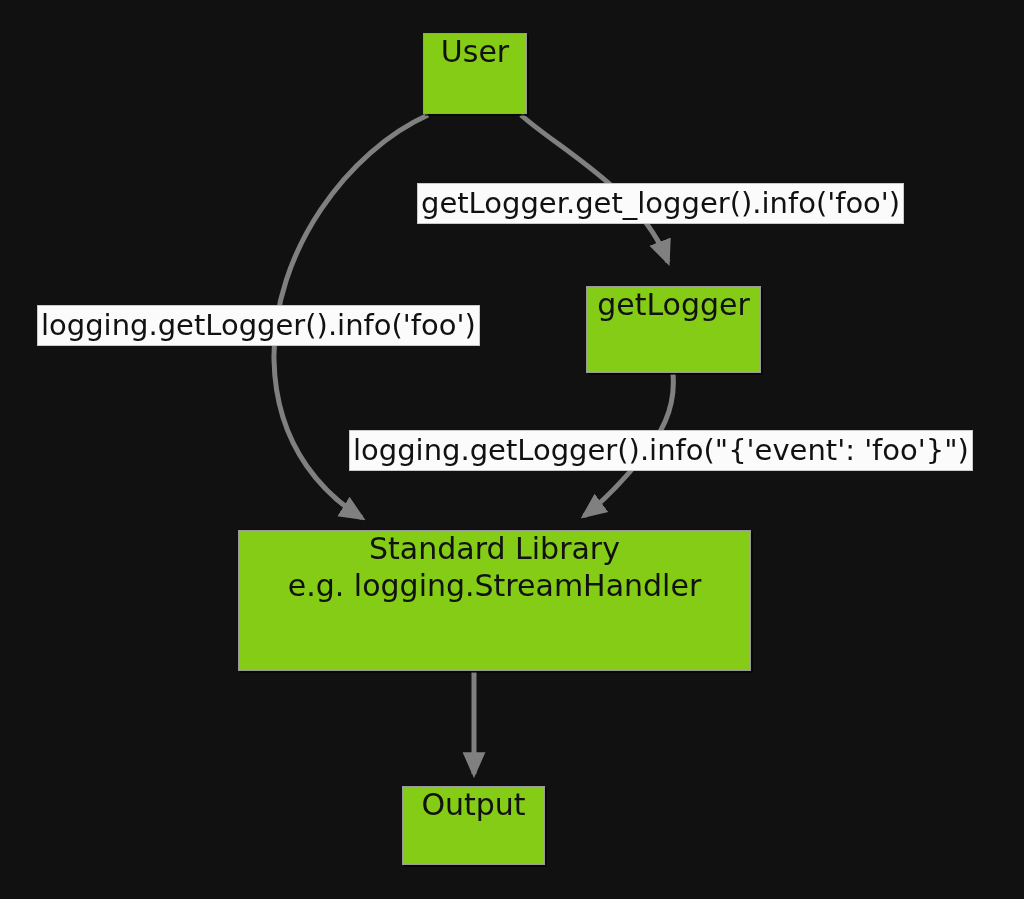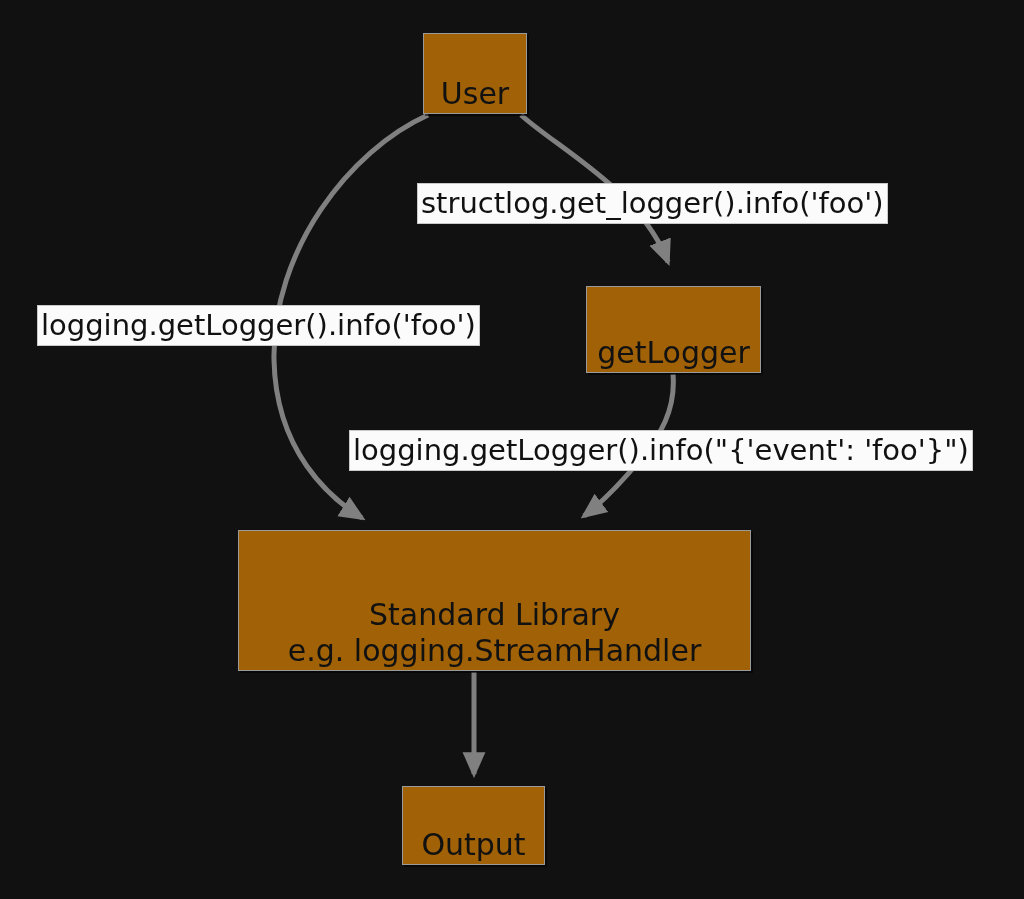--- a/index.html
+++ b/index.html
@@ -22,27 +22,27 @@
   #edge-layer {
     position: absolute;
     left: 0;
     top: 0;
     width: 1024px;
     height: 899px;
   }
   .node {
     position: absolute;
     box-sizing: border-box;
-    background: #a16207;
+    background: #84cc16;
     border: 1px solid #9a9a9a;
     box-shadow: 2px 2px 0 rgba(0,0,0,0.55);
     display: flex;
     flex-direction: column;
     align-items: center;
-    justify-content: flex-end;
+    justify-content: flex-start;
     color: #111111;
     font-family: "DejaVu Sans", sans-serif;
     font-size: 30px;
     line-height: 1.22;
     text-align: center;
     white-space: nowrap;
     z-index: 3;
   }
   .node-line {
     display: block;
@@ -92,19 +92,19 @@
 
   <div class="node" style="left:238px; top:530px; width:513px; height:141px;">
     <span class="node-line">Standard Library</span>
     <span class="node-line">e.g. logging.StreamHandler</span>
   </div>
 
   <div class="node" style="left:402px; top:786px; width:143px; height:79px;">
     <span class="node-line">Output</span>
   </div>
 
-  <div class="edge-label" style="left:417px; top:183px;">structlog.get_logger().info('foo')</div>
+  <div class="edge-label" style="left:417px; top:183px;">getLogger.get_logger().info('foo')</div>
 
   <div class="edge-label" style="left:37px; top:305px;">logging.getLogger().info('foo')</div>
 
   <div class="edge-label" style="left:349px; top:430px;">logging.getLogger().info("{'event': 'foo'}")</div>
 
 </div>
 
 </body></html>

